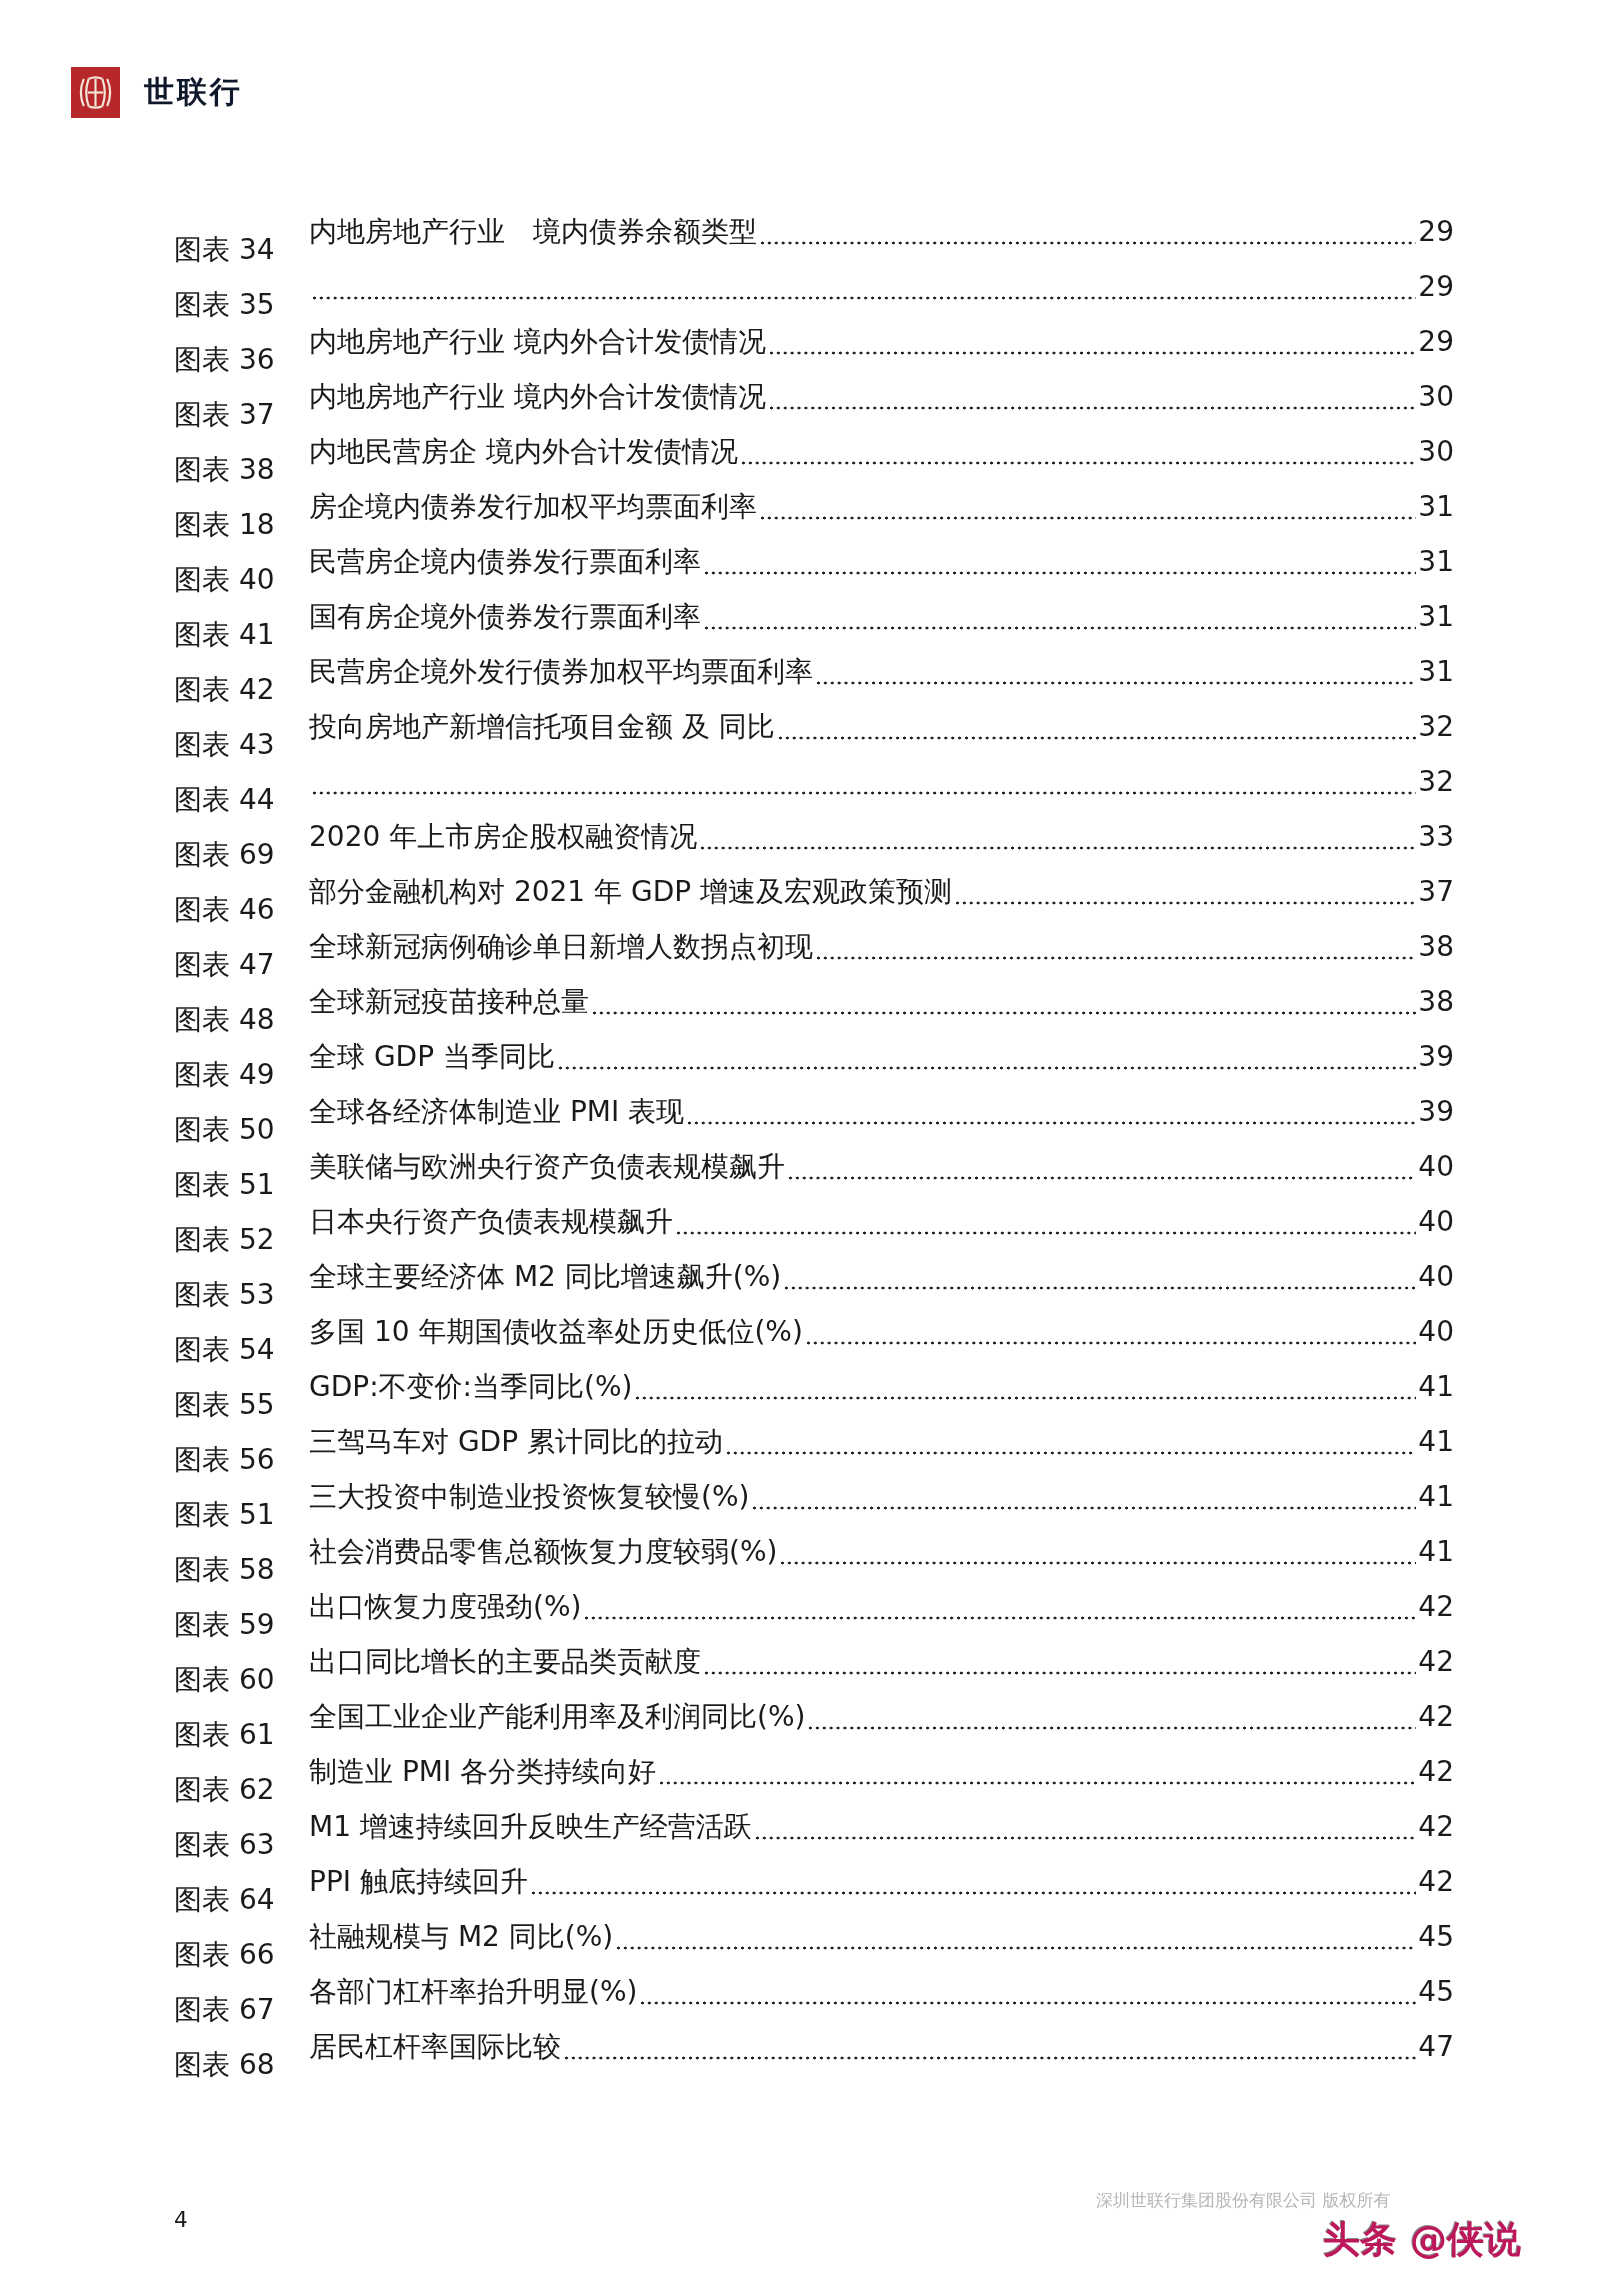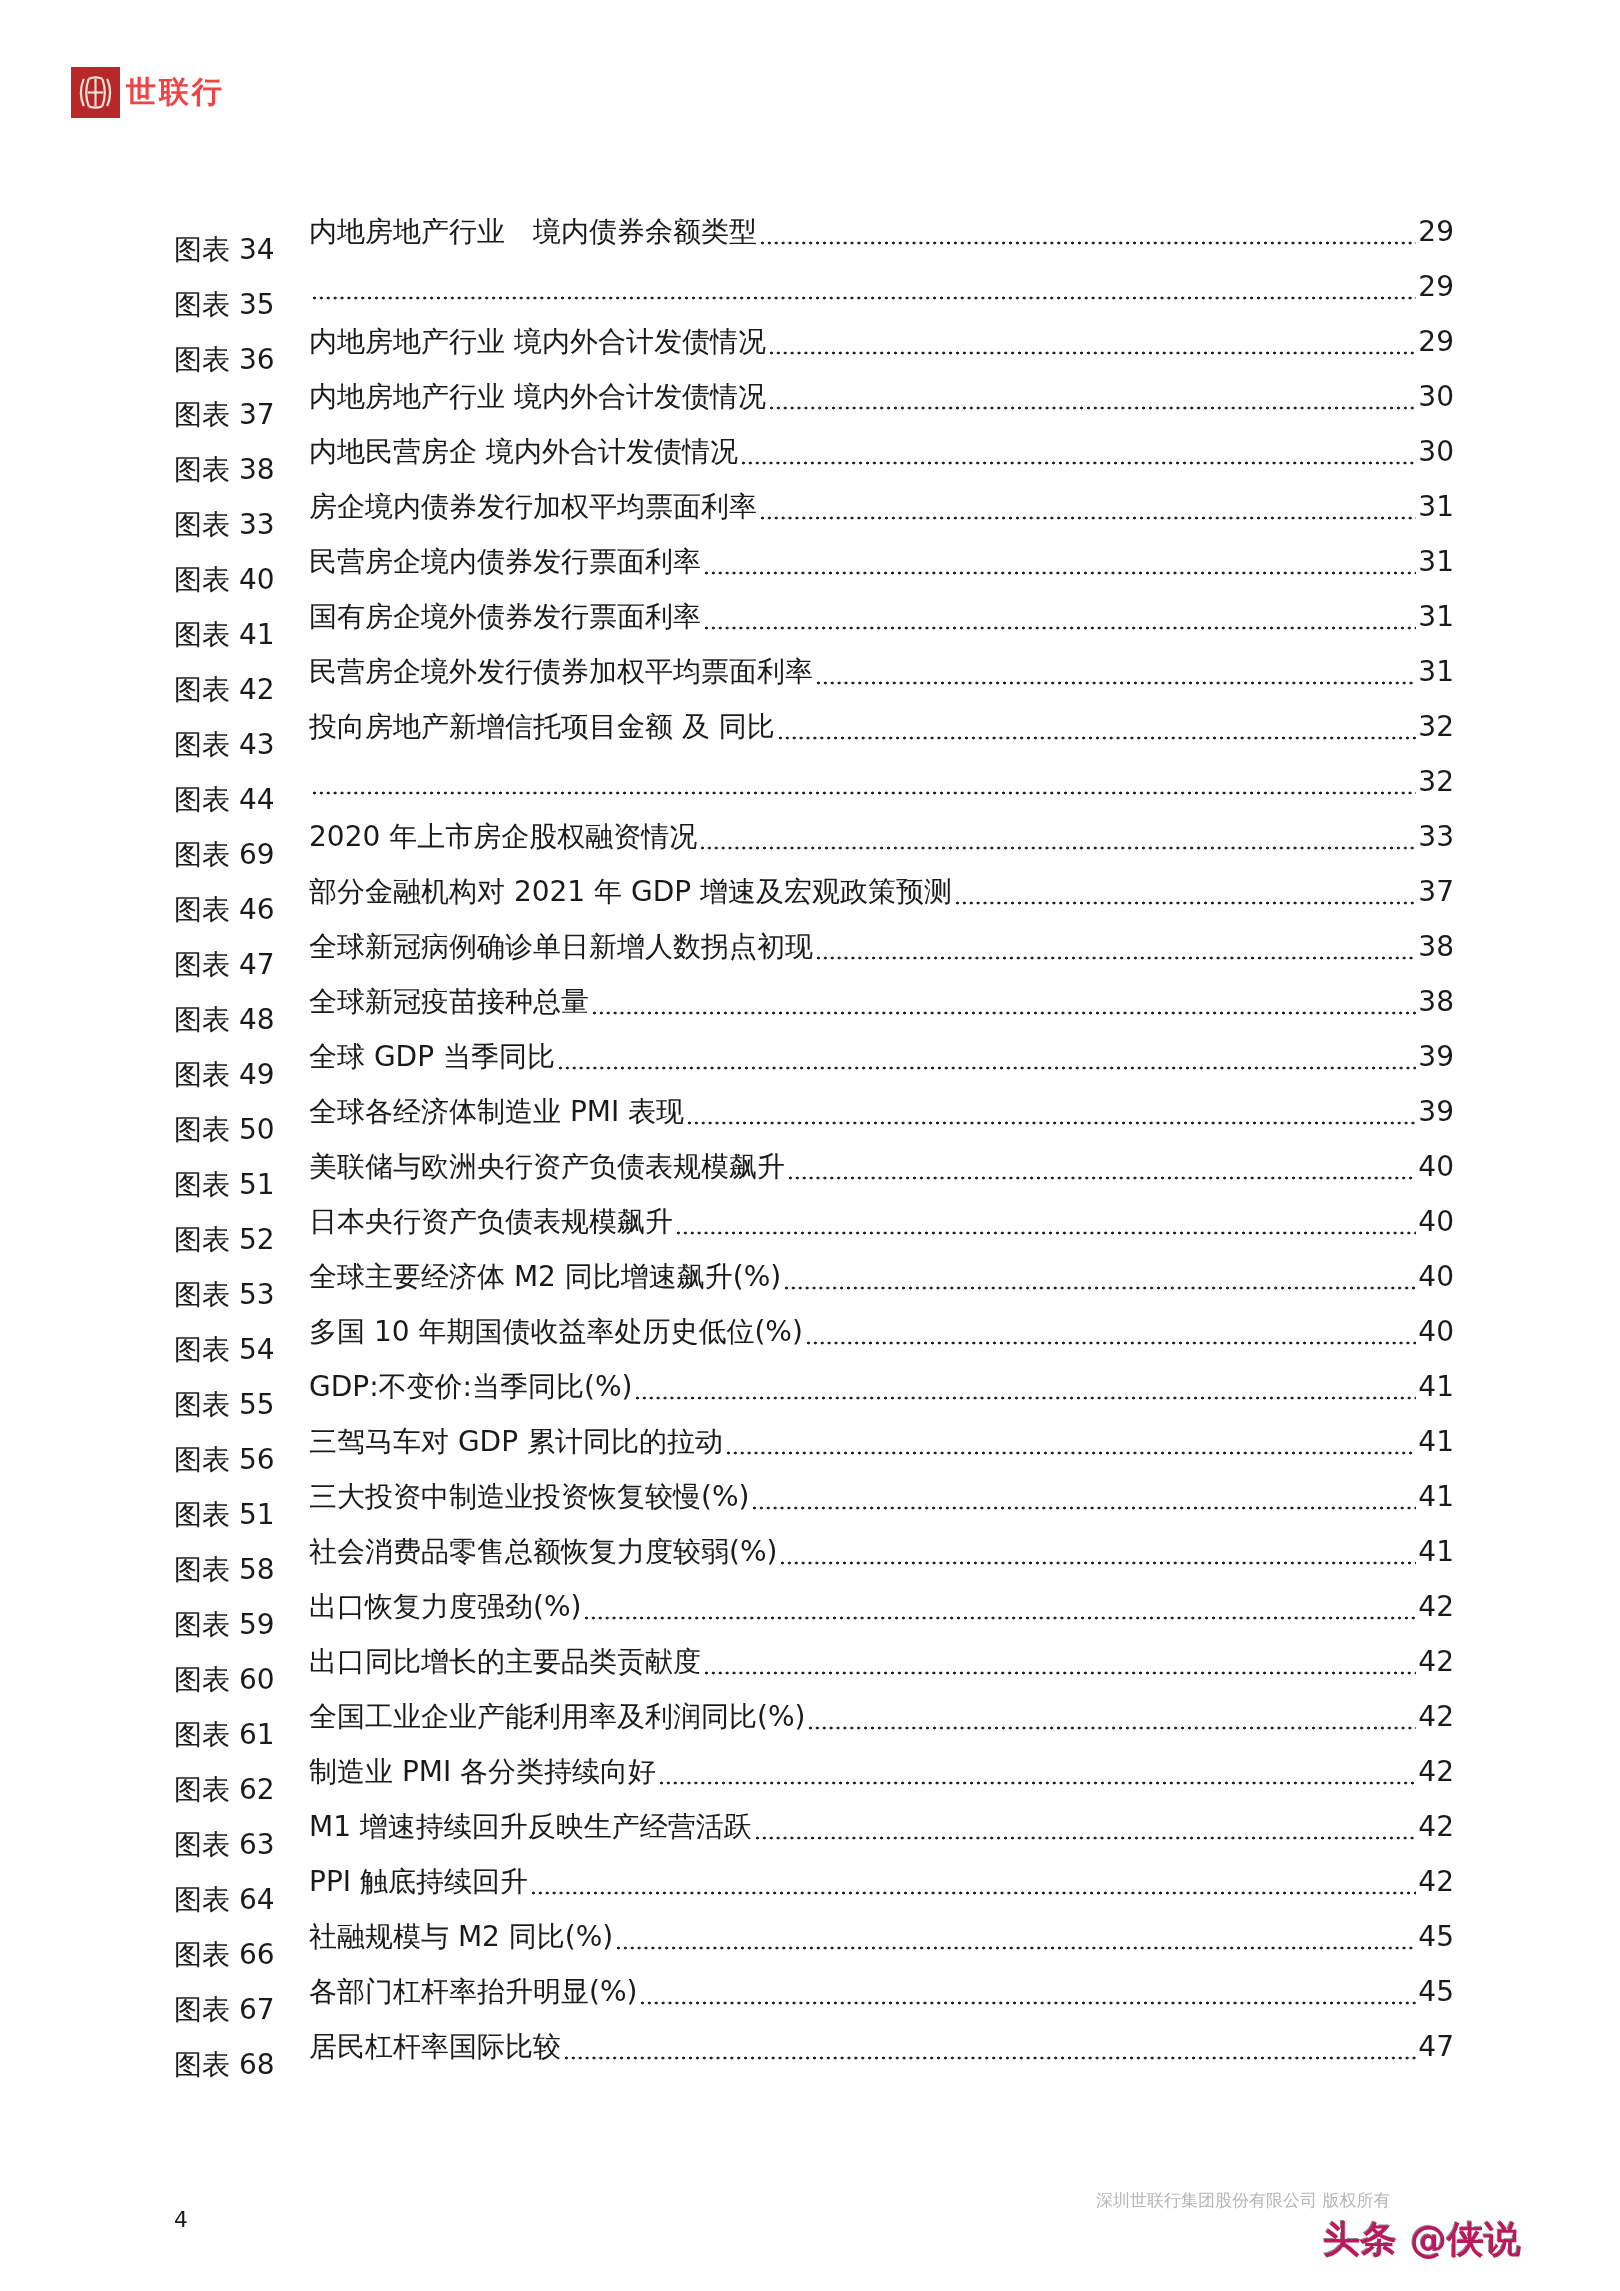--- a/index.html
+++ b/index.html
@@ -1,21 +1,21 @@
 <!DOCTYPE html>
 <html><head>
 <meta charset="utf-8">
 <style>
   html, body { margin:0; padding:0; background:#ffffff; }
   body { width:1620px; height:2292px; position:relative; overflow:hidden;
          font-family:"DejaVu Sans", "Liberation Sans", sans-serif; color:#1a1a1a; }
   .logo { position:absolute; left:71px; top:67px; display:flex; align-items:center; }
   .logo-mark { width:49px; height:51px; background:#b8282a; position:relative; display:flex; align-items:center; justify-content:center; }
   .logo-mark svg { width:39px; height:39px; }
-  .logo-text { margin-left:6px; font-size:30px; font-weight:bold; letter-spacing:2.9px; color:#ef4444; font-family:"DejaVu Serif", serif; }
+  .logo-text { margin-left:24px; font-size:30px; font-weight:bold; letter-spacing:2.9px; color:#0f172a; font-family:"DejaVu Serif", serif; }
   .toc { position:absolute; left:174px; top:204px; width:1280px; }
   .toc-row { height:55px; display:flex; align-items:center; font-size:28px; line-height:1; }
   .toc-label { flex:0 0 135px; white-space:nowrap;margin-top:36px; }
   .toc-title { white-space:nowrap; }
   .toc-dots { flex:1 1 auto; margin:0 2px; height:3.9px; align-self:flex-end; margin-bottom:13.7px;
               background-image:radial-gradient(circle, #222 1.3px, transparent 1.6px);
               background-size:6.9px 3.9px; background-repeat:repeat-x; background-position:left center; }
   .toc-page { flex:0 0 auto; white-space:nowrap; }
   .footer-page { position:absolute; left:174px; top:2207px; font-size:21.6px; }
   .footer-copy { position:absolute; left:1096px; top:2189px; font-size:17px; color:#b5b5b5; font-family:"DejaVu Serif", serif; }
@@ -67,21 +67,21 @@
       <span class="toc-dots"></span>
       <span class="toc-page">30</span>
     </div>
     <div class="toc-row">
       <span class="toc-label">图表 38</span>
       <span class="toc-title">内地民营房企 境内外合计发债情况</span>
       <span class="toc-dots"></span>
       <span class="toc-page">30</span>
     </div>
     <div class="toc-row">
-      <span class="toc-label">图表 33</span>
+      <span class="toc-label">图表 18</span>
       <span class="toc-title">房企境内债券发行加权平均票面利率</span>
       <span class="toc-dots"></span>
       <span class="toc-page">31</span>
     </div>
     <div class="toc-row">
       <span class="toc-label">图表 40</span>
       <span class="toc-title">民营房企境内债券发行票面利率</span>
       <span class="toc-dots"></span>
       <span class="toc-page">31</span>
     </div>

